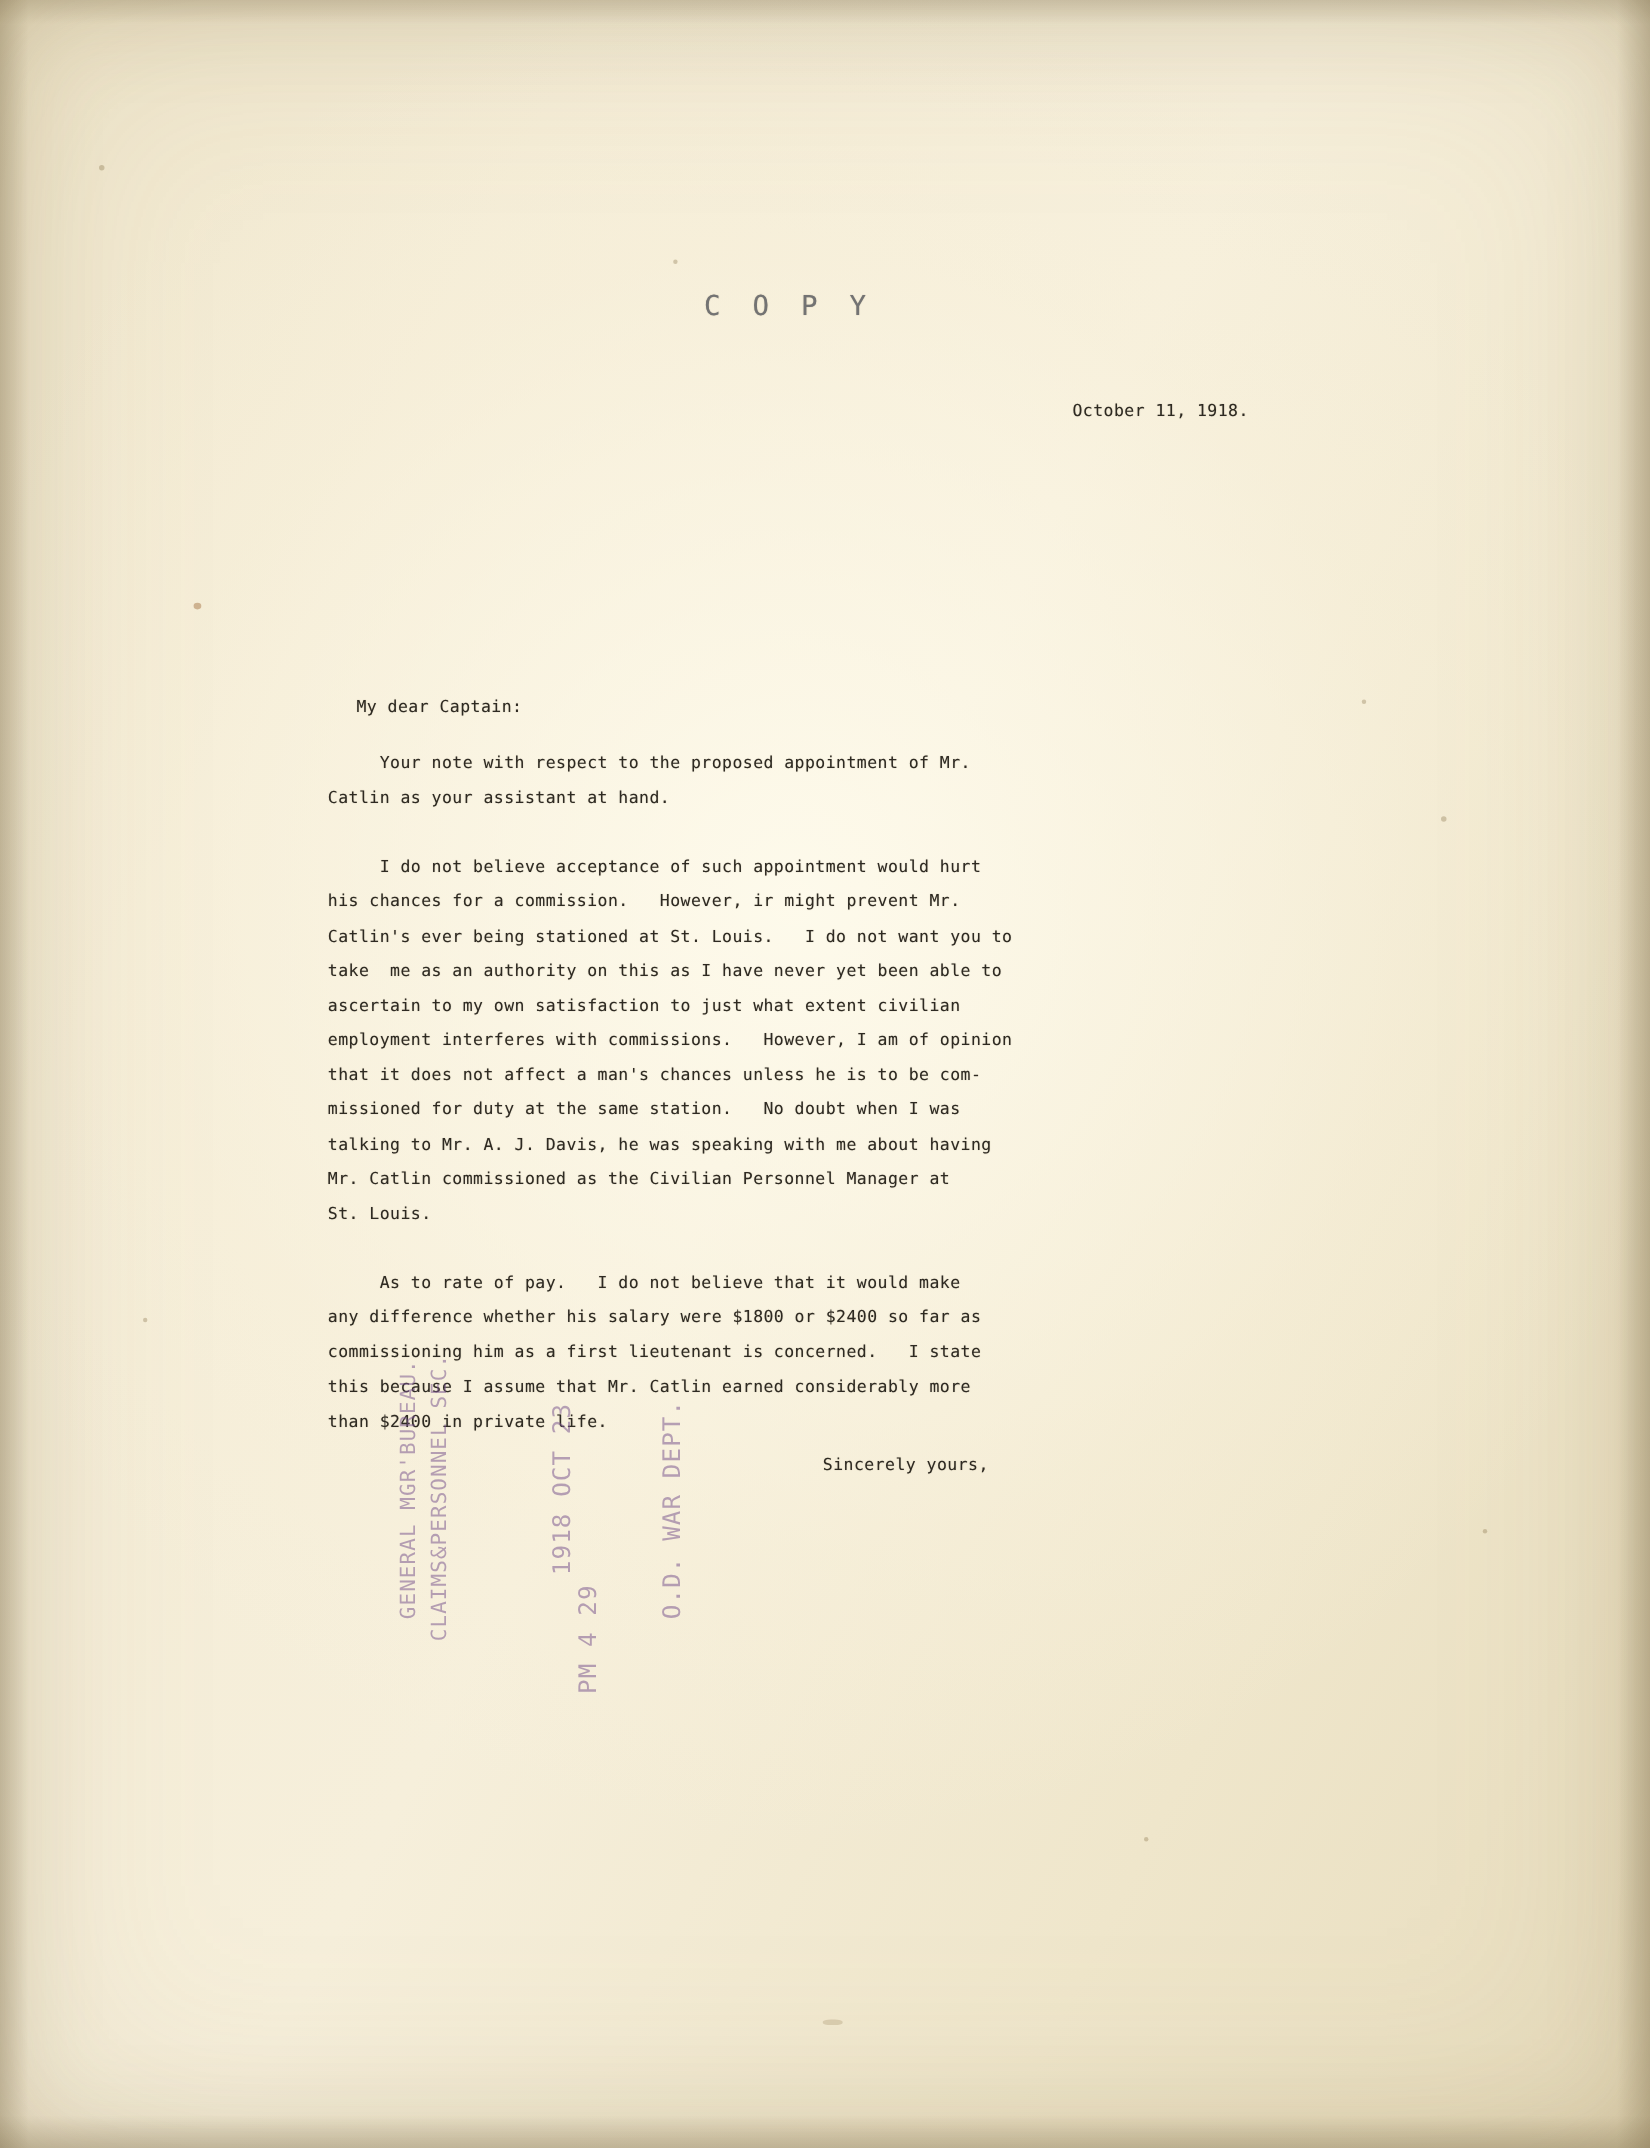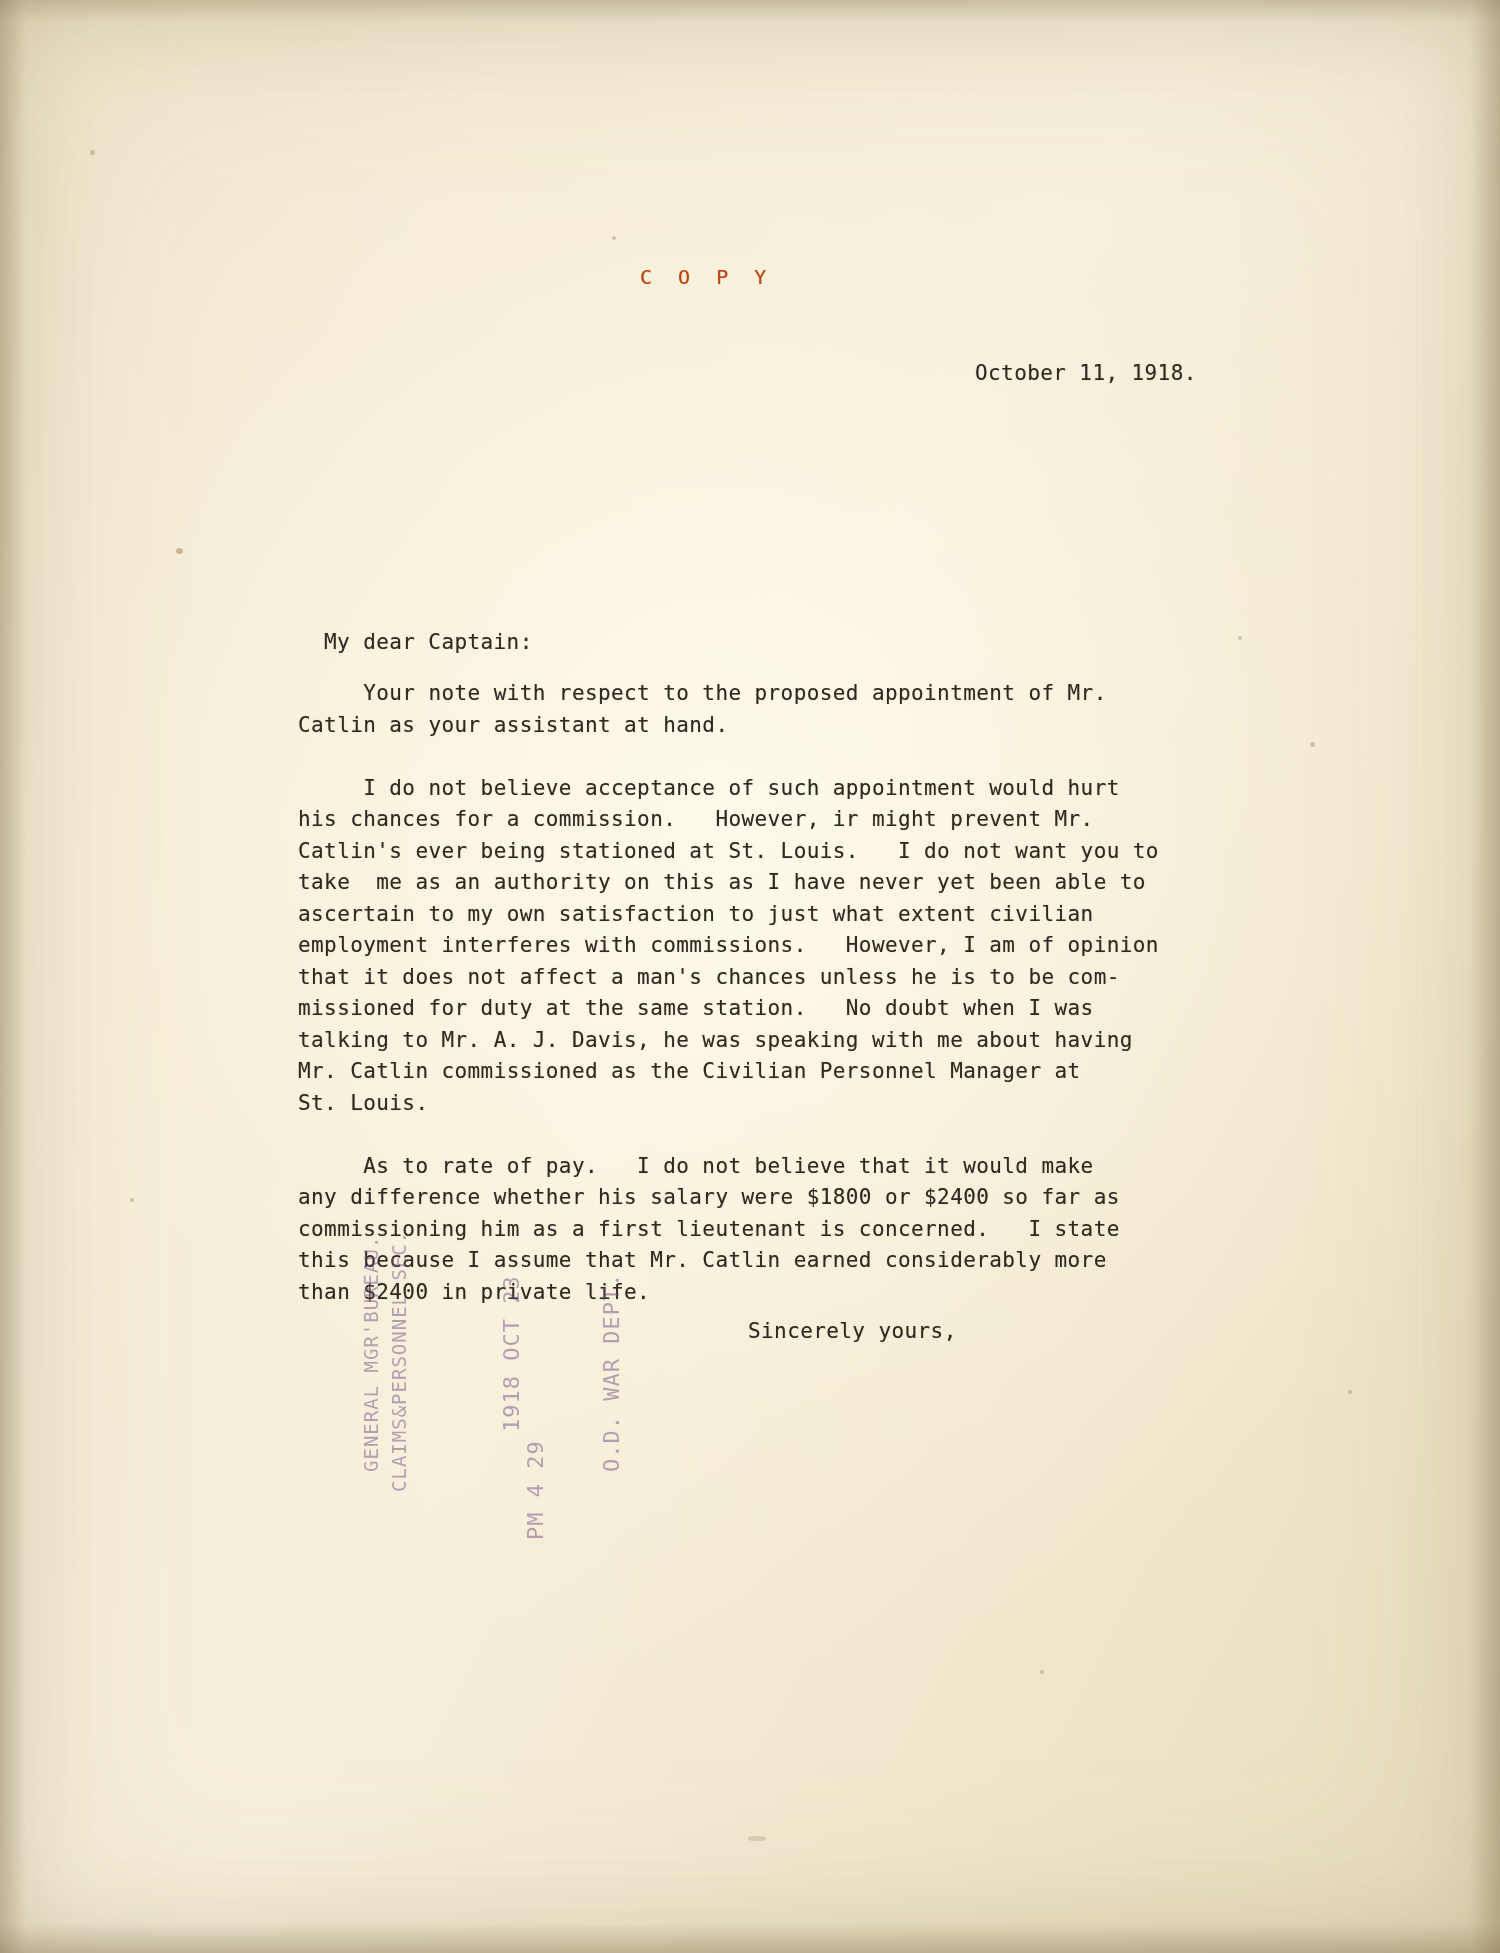--- a/index.html
+++ b/index.html
@@ -63,31 +63,31 @@
     background: rgba(120,96,52,0.30);
     pointer-events: none;
   }
 
   .typed {
     position: absolute;
     font-family: "DejaVu Sans Mono", "Liberation Mono", monospace;
     color: #2e2a22;
     white-space: pre;
     letter-spacing: 0.4px;
-    font-size: 21px;
+    font-size: 15px;
     line-height: 31px;
     text-shadow: 0 0 1px rgba(60,50,30,0.35);
   }
 
   #copy-heading {
     left: 640px;
     top: 262px;
     letter-spacing: 7px;
-    font-size: 20px;
-    color: #c2410c;
+    font-size: 25px;
+    color: #737373;
   }
 
   #letter-date {
     left: 975px;
     top: 358px;
   }
 
   #addressee-block {
     left: 298px;
     top: 472px;

